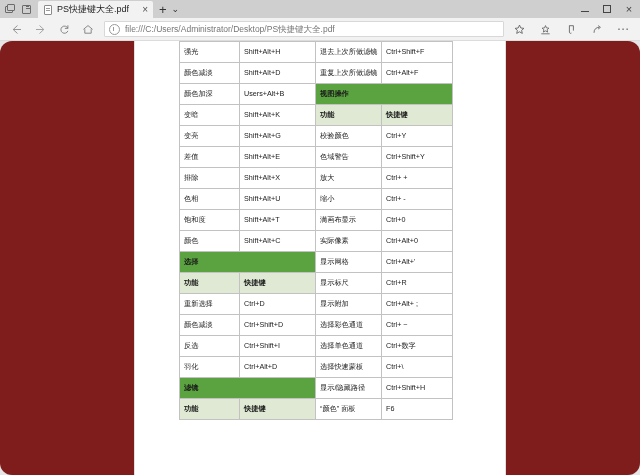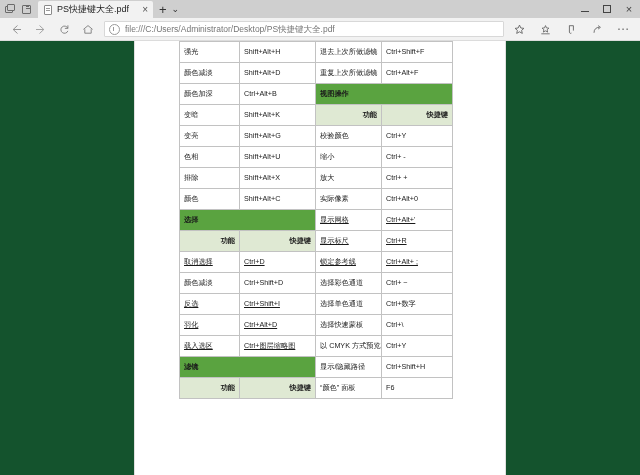--- a/index.html
+++ b/index.html
@@ -63,21 +63,21 @@
     margin:0 2px 0 4px;display:flex;align-items:center;padding:0 4px;
     box-sizing:border-box;border-radius:1px;
   }
   .omni-ico{width:9px;height:9px;border:1px solid #9a9a9a;border-radius:50%;position:relative;flex:0 0 auto;margin-right:5px;}
   .omni-ico:after{content:"";position:absolute;left:3px;top:2px;width:1px;height:4px;background:#9a9a9a;}
   .omni-url{font-size:8.5px;color:#767676;white-space:nowrap;overflow:hidden;text-overflow:ellipsis;line-height:11px;}
   .tbtn{width:26px;height:22px;display:flex;align-items:center;justify-content:center;color:#5c5c5c;}
   .tbtn.dots{font-size:12px;letter-spacing:0.5px;color:#6b6b6b;}
 
   
-  .viewport{flex:1 1 auto;background:#14532d;position:relative;overflow:hidden;}
+  .viewport{flex:1 1 auto;background:#7f1d1d;position:relative;overflow:hidden;border-radius:12px;}
   .page{
     position:absolute;left:135px;top:0;width:370px;background:#fff;
     height:100%;box-shadow:0 0 0 1px #e0e0e0;
   }
   .tblwrap{position:absolute;left:44px;top:0px;width:273px;}
 
   table.sc{border-collapse:collapse;table-layout:fixed;width:273px;}
   table.sc td{
     border:1px solid #c2c2c2;
     font-size:7.2px;line-height:8px;
@@ -89,24 +89,24 @@
   col.c2{width:76px;}
   col.c3{width:66px;}
   col.c4{width:71px;}
   td.sep-l{border-left:1px solid #f0c000;}
   td.hdr{
     background:#5aa340;color:#fff;font-weight:bold;
     border:1px solid #5aa340;
     margin-left:20px;
   }
   td.sub{
-    background:#dfe9d3;color:#2c2c2c;text-align:right;font-weight:bold;
+    background:#dfe9d3;color:#2c2c2c;text-align:left;font-weight:bold;
     border:1px solid #cfdcc0;
   }
-  td.red{color:#e8353a;text-decoration:underline;}
+  td.red{color:#e8353a;}
 </style>
 </head>
 <body>
 
 <div class="browser">
 
   <div class="tabbar">
     <div class="sysbtns">
       <span class="sysico ico-stack">
           <i></i>
@@ -220,68 +220,80 @@
                 <td>Ctrl+Shift+F</td>
               </tr>
               <tr>
                 <td>颜色减淡</td>
                 <td>Shift+Alt+D</td>
                 <td class="sep-l">重复上次所做滤镜</td>
                 <td>Ctrl+Alt+F</td>
               </tr>
               <tr>
                 <td>颜色加深</td>
-                <td>Ctrl+Alt+B</td>
+                <td>Users+Alt+B</td>
                 <td colspan="2" class="hdr sep-l">视图操作</td>
               </tr>
               <tr>
                 <td>变暗</td>
                 <td>Shift+Alt+K</td>
                 <td class="sub sep-l">功能</td>
                 <td class="sub">快捷键</td>
               </tr>
               <tr>
                 <td>变亮</td>
                 <td>Shift+Alt+G</td>
                 <td class="sep-l">校验颜色</td>
                 <td>Ctrl+Y</td>
               </tr>
               <tr>
+                <td>差值</td>
+                <td>Shift+Alt+E</td>
+                <td class="sep-l">色域警告</td>
+                <td>Ctrl+Shift+Y</td>
+              </tr>
+              <tr>
+                <td>排除</td>
+                <td>Shift+Alt+X</td>
+                <td class="sep-l">放大</td>
+                <td>Ctrl+ +</td>
+              </tr>
+              <tr>
                 <td>色相</td>
                 <td>Shift+Alt+U</td>
                 <td class="sep-l">缩小</td>
                 <td>Ctrl+ -</td>
               </tr>
               <tr>
-                <td>排除</td>
-                <td>Shift+Alt+X</td>
-                <td class="sep-l">放大</td>
-                <td>Ctrl+ +</td>
+                <td>饱和度</td>
+                <td>Shift+Alt+T</td>
+                <td class="sep-l">满画布显示</td>
+                <td>Ctrl+0</td>
               </tr>
               <tr>
                 <td>颜色</td>
                 <td>Shift+Alt+C</td>
                 <td class="sep-l">实际像素</td>
                 <td>Ctrl+Alt+0</td>
               </tr>
               <tr>
                 <td colspan="2" class="hdr">选择</td>
                 <td class="red sep-l">显示网格</td>
                 <td class="red">Ctrl+Alt+'</td>
               </tr>
               <tr>
                 <td class="sub">功能</td>
                 <td class="sub">快捷键</td>
                 <td class="red sep-l">显示标尺</td>
                 <td class="red">Ctrl+R</td>
               </tr>
               <tr>
-                <td class="red">取消选择</td>
+                <td class="red">重新选择</td>
                 <td class="red">Ctrl+D</td>
-                <td class="red sep-l">锁定参考线</td>
+                <td class="red sep-l">显示附加</td>
                 <td class="red">Ctrl+Alt+ ;</td>
               </tr>
               <tr>
                 <td>颜色减淡</td>
                 <td>Ctrl+Shift+D</td>
                 <td class="sep-l">选择彩色通道</td>
                 <td>Ctrl+ ~</td>
               </tr>
               <tr>
                 <td class="red">反选</td>
@@ -289,26 +301,20 @@
                 <td class="sep-l">选择单色通道</td>
                 <td>Ctrl+数字</td>
               </tr>
               <tr>
                 <td class="red">羽化</td>
                 <td class="red">Ctrl+Alt+D</td>
                 <td class="sep-l">选择快速蒙板</td>
                 <td>Ctrl+\</td>
               </tr>
               <tr>
-                <td class="red">载入选区</td>
-                <td class="red">Ctrl+图层缩略图</td>
-                <td class="sep-l">以 CMYK 方式预览</td>
-                <td>Ctrl+Y</td>
-              </tr>
-              <tr>
                 <td colspan="2" class="hdr">滤镜</td>
                 <td class="sep-l">显示/隐藏路径</td>
                 <td>Ctrl+Shift+H</td>
               </tr>
               <tr>
                 <td class="sub">功能</td>
                 <td class="sub">快捷键</td>
                 <td class="sep-l">“颜色” 面板</td>
                 <td>F6</td>
               </tr>

